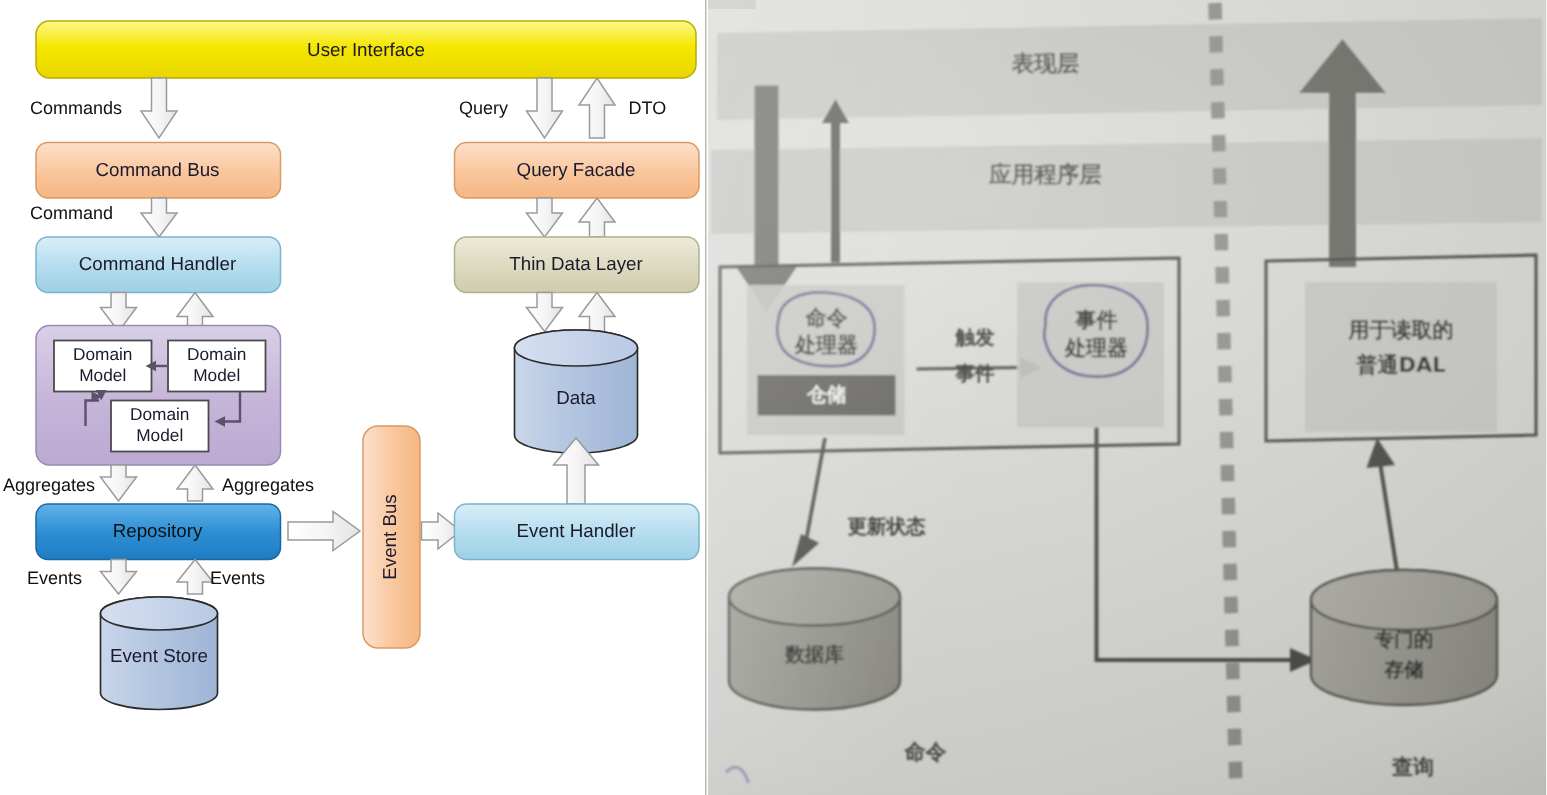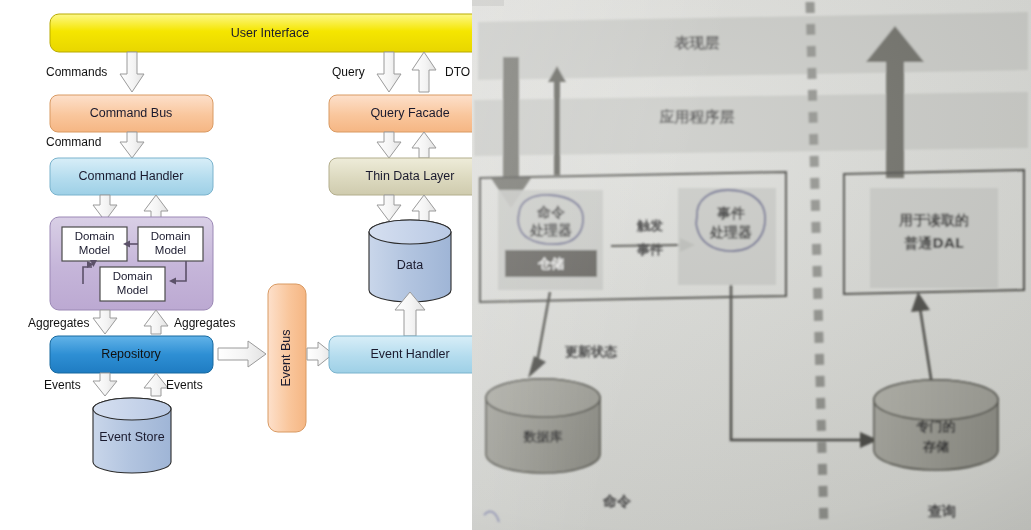--- a/index.html
+++ b/index.html
@@ -16,21 +16,20 @@
     background: #ffffff;
   }
 
   
   #left-panel {
     position: absolute;
     left: 0; top: 0;
     width: 472px; height: 530px;
     background: #ffffff;
     overflow: hidden;
-    margin-left: 26px;
   }
   #left-panel svg { position: absolute; left: 0; top: 0; }
 
   .node-label {
     font-family: "Liberation Sans", sans-serif;
     font-size: 12.5px;
     fill: #1a1a2e;
     text-anchor: middle;
     dominant-baseline: middle;
   }

